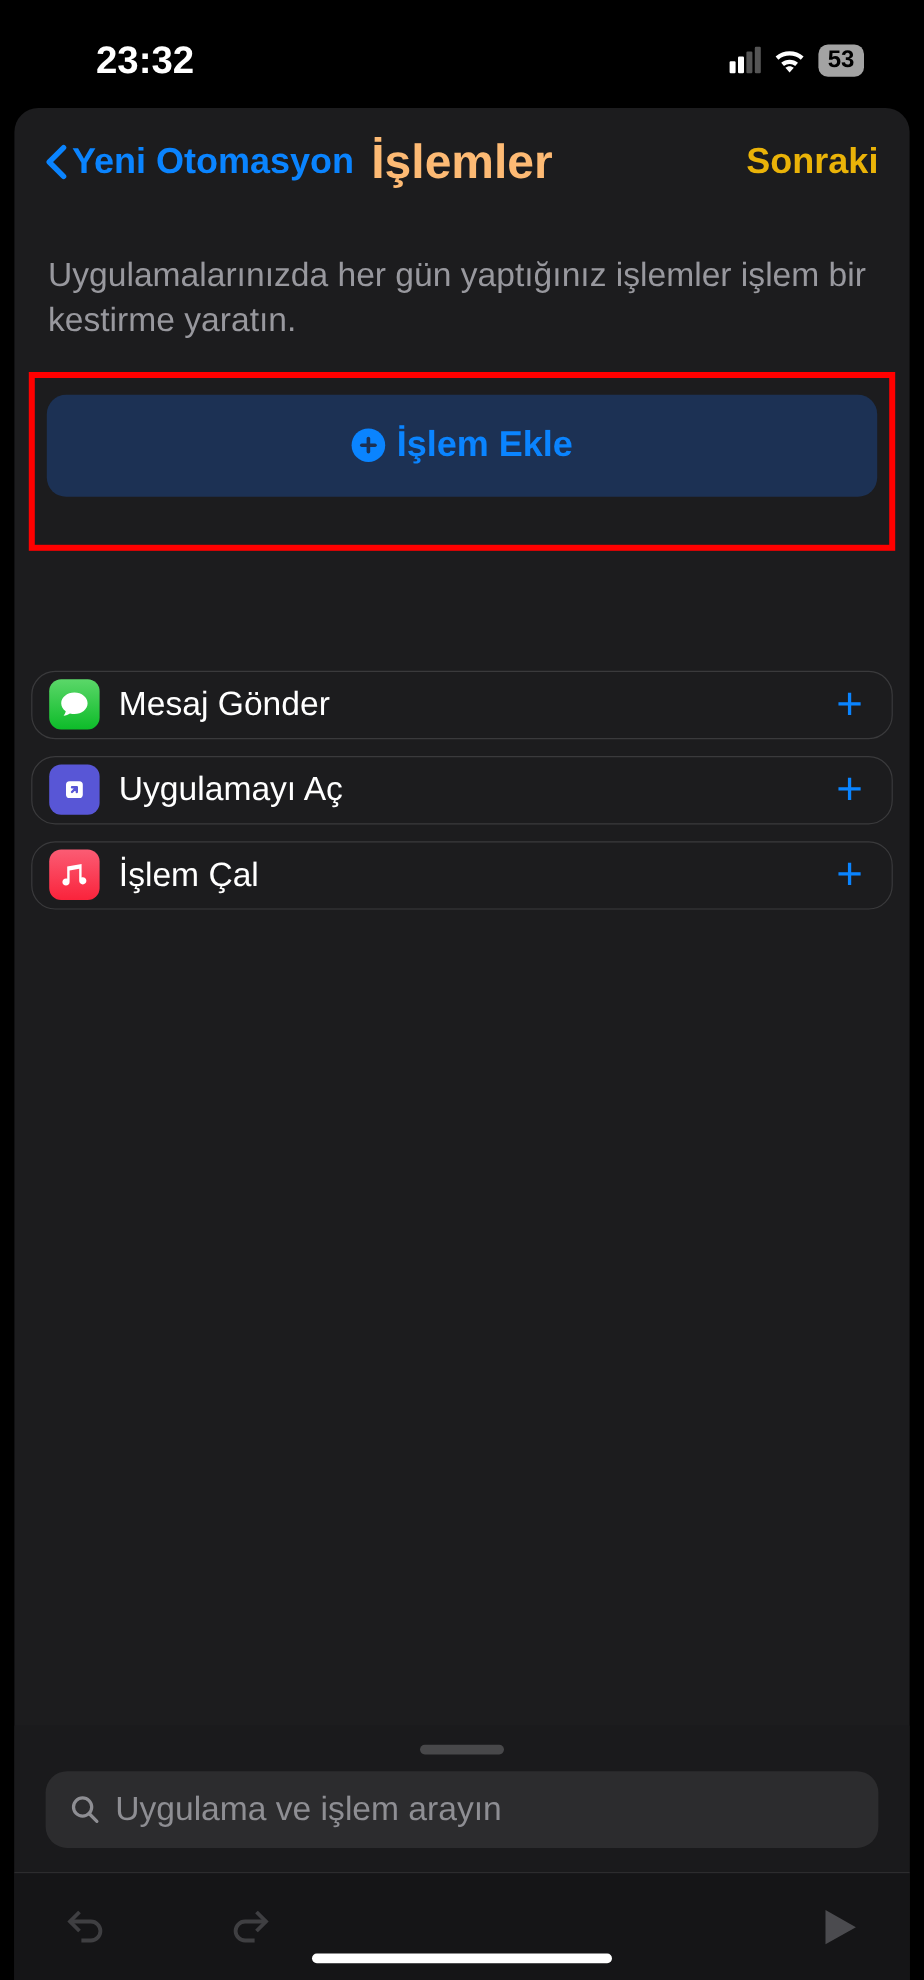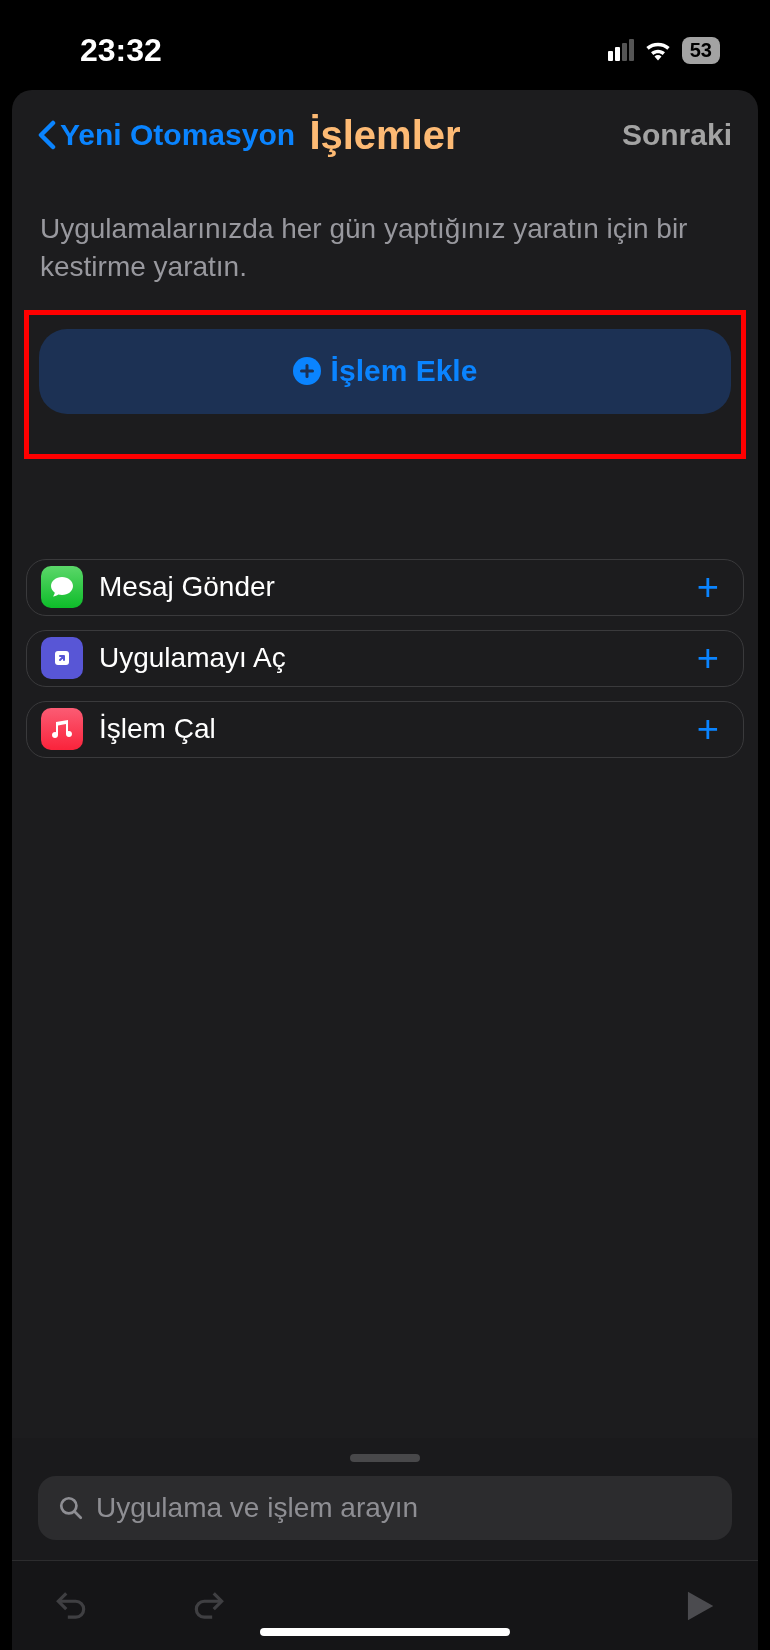--- a/index.html
+++ b/index.html
@@ -93,42 +93,42 @@
     }
     .nav-title {
       position: absolute;
       left: 50%;
       transform: translateX(-50%);
       color: #fdba74;
       font-size: 40px;
       font-weight: 600;
     }
     .nav-next {
-      color: #a3a3a3;
+      color: #eab308;
       font-size: 30px;
       font-weight: 600;
     }
     .content {
       padding: 0 14px;
       flex: 1;
     }
     .description {
       color: #98989e;
       font-size: 28px;
       line-height: 1.35;
       padding: 30px 14px 24px 14px;
     }
     .highlight-box {
       border: 5px solid #ff0000;
       padding: 14px 10px 40px 10px;
       margin: 0 -2px;
     }
     .add-action-btn {
       background: #1c3154;
-      border-radius: 28px;
+      border-radius: 16px;
       height: 85px;
       display: flex;
       align-items: center;
       justify-content: center;
       gap: 10px;
       color: #0a84ff;
       font-size: 30px;
       font-weight: 600;
     }
     .plus-circle {
@@ -289,21 +289,21 @@
       <svg class="chevron-left" viewBox="0 0 12 20" fill="none" stroke="#0a84ff" stroke-width="3" stroke-linecap="round" stroke-linejoin="round">
         <polyline points="10,2 2,10 10,18"></polyline>
       </svg>
       <span>Yeni Otomasyon</span>
     </div>
     <div class="nav-title">İşlemler</div>
     <div class="nav-next">Sonraki</div>
   </div>
 
   <div class="content">
-    <div class="description">Uygulamalarınızda her gün yaptığınız yaratın için bir kestirme yaratın.</div>
+    <div class="description">Uygulamalarınızda her gün yaptığınız işlemler işlem bir kestirme yaratın.</div>
 
     <div class="highlight-box">
       <div class="add-action-btn">
         <div class="plus-circle">
           <svg width="16" height="16" viewBox="0 0 16 16" fill="#1c3154">
             <rect x="6.5" y="1" width="3" height="14" rx="1.5"></rect>
             <rect x="1" y="6.5" width="14" height="3" rx="1.5"></rect>
           </svg>
         </div>
         <span>İşlem Ekle</span>

